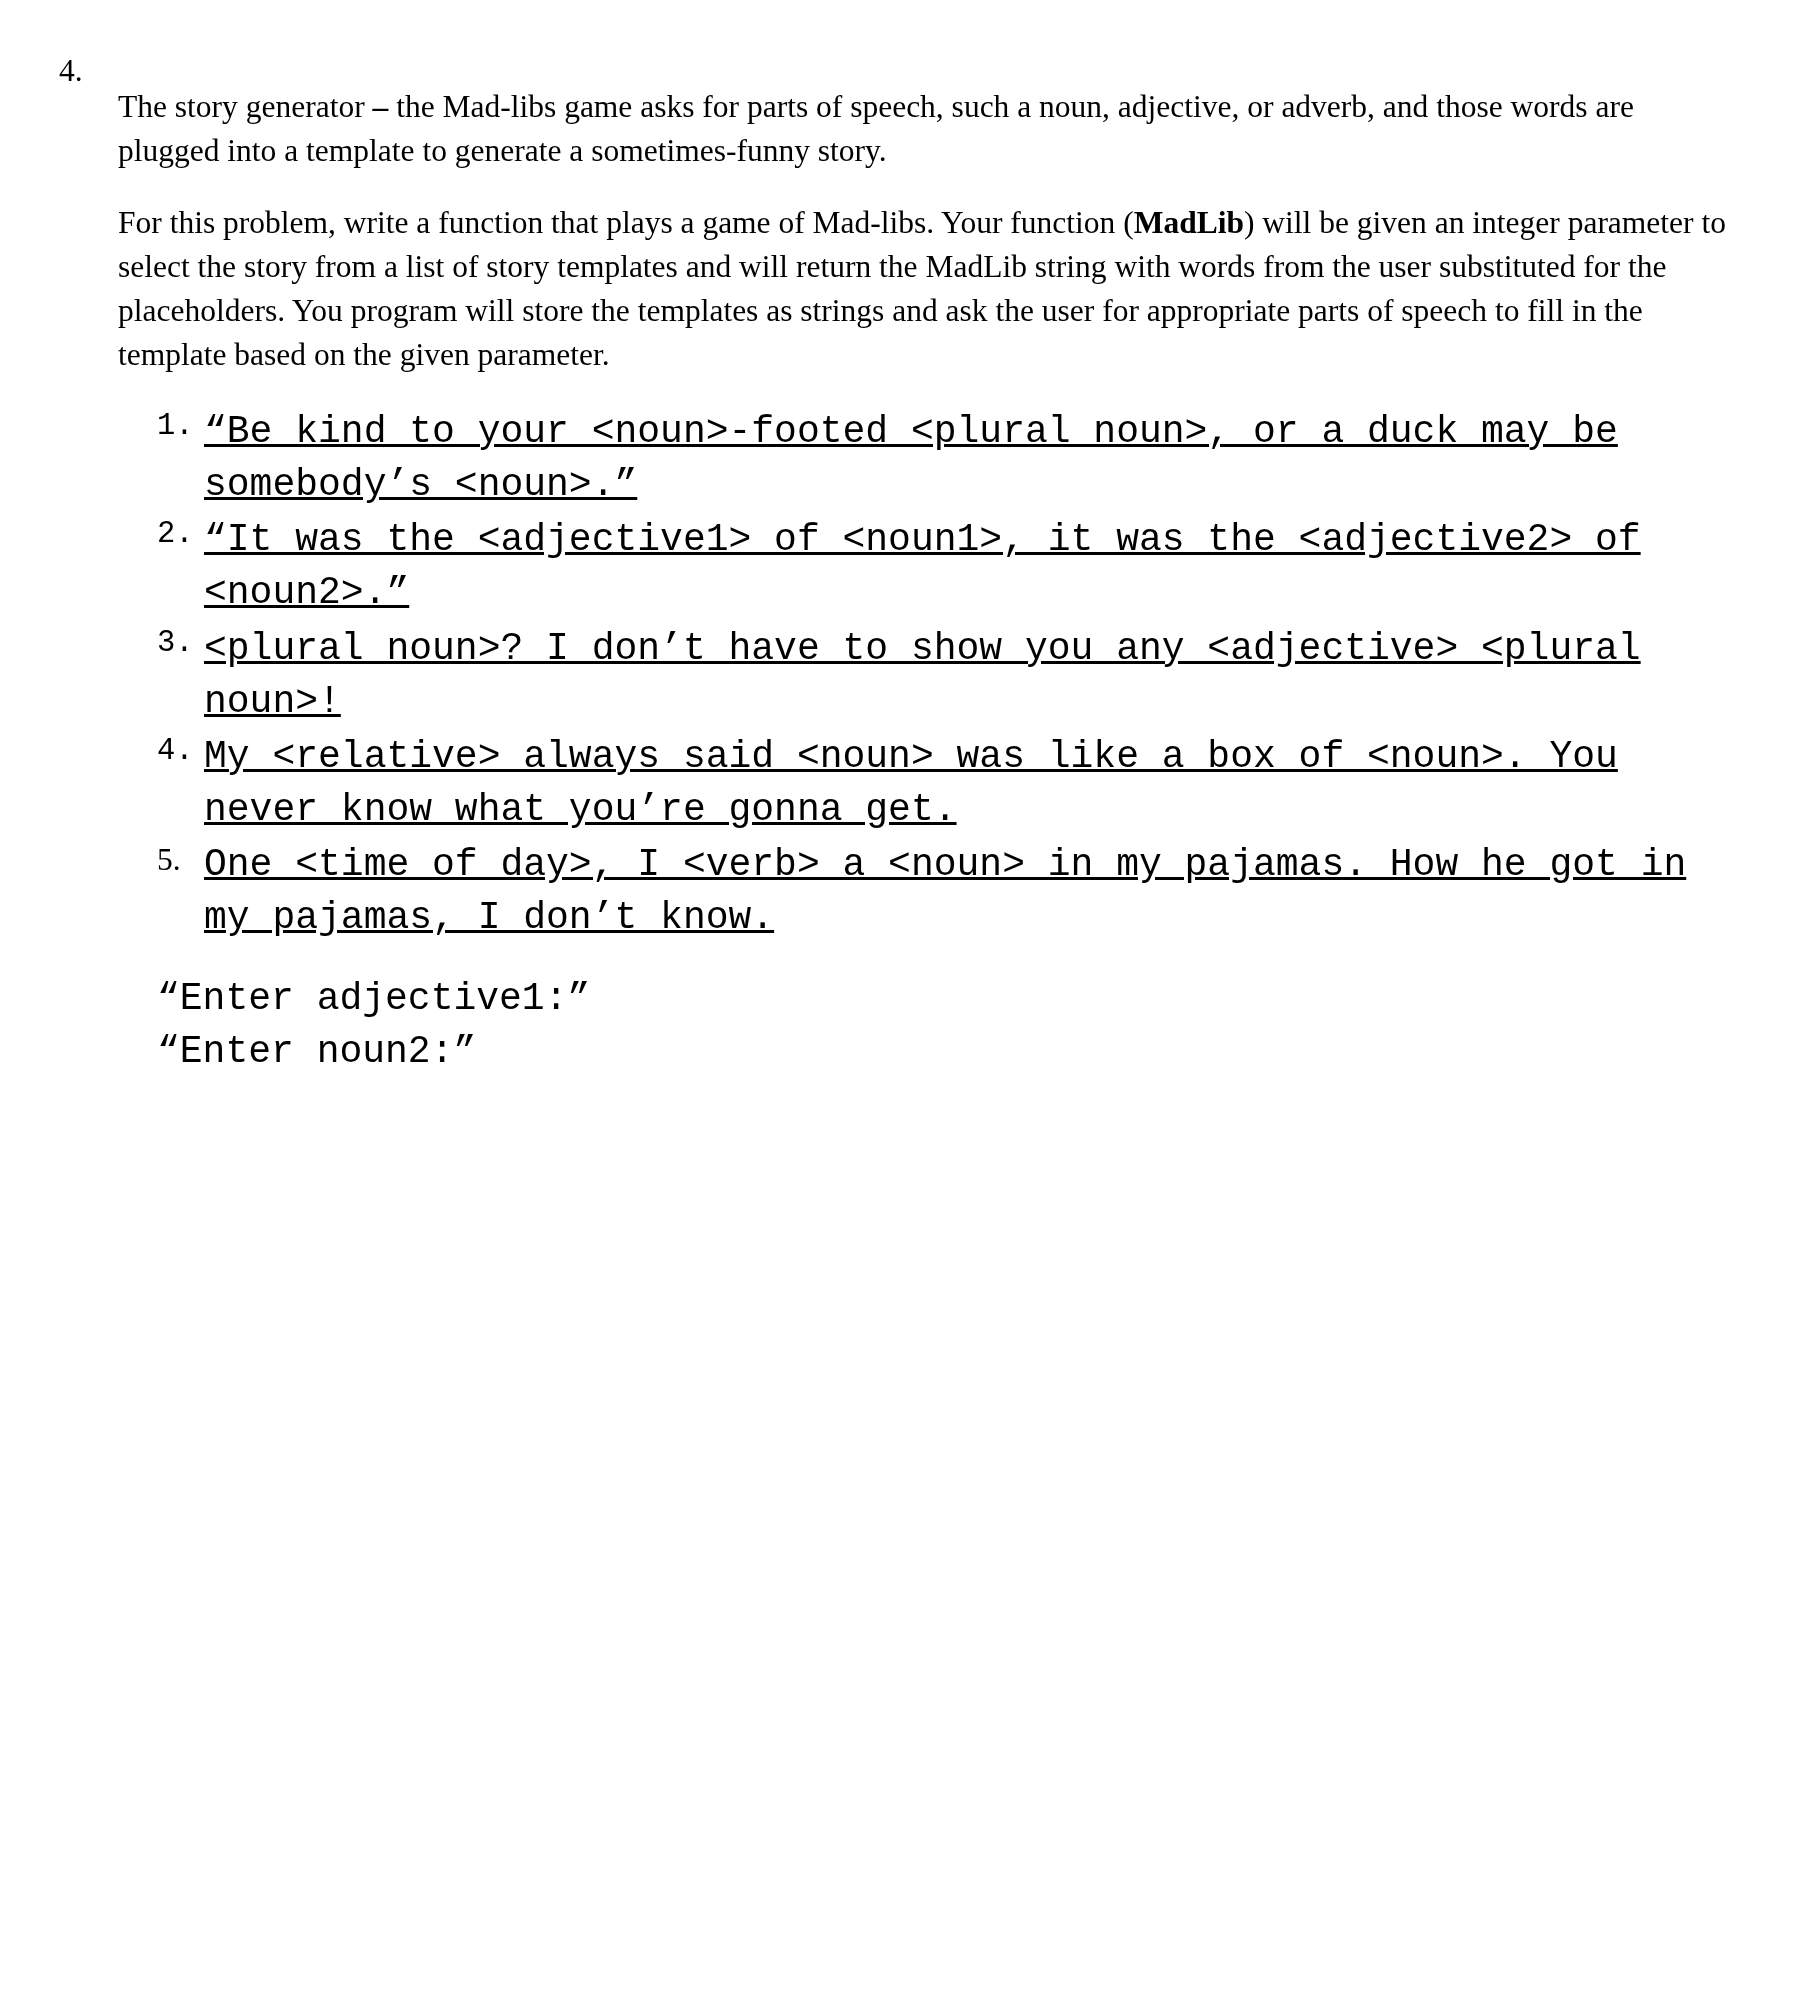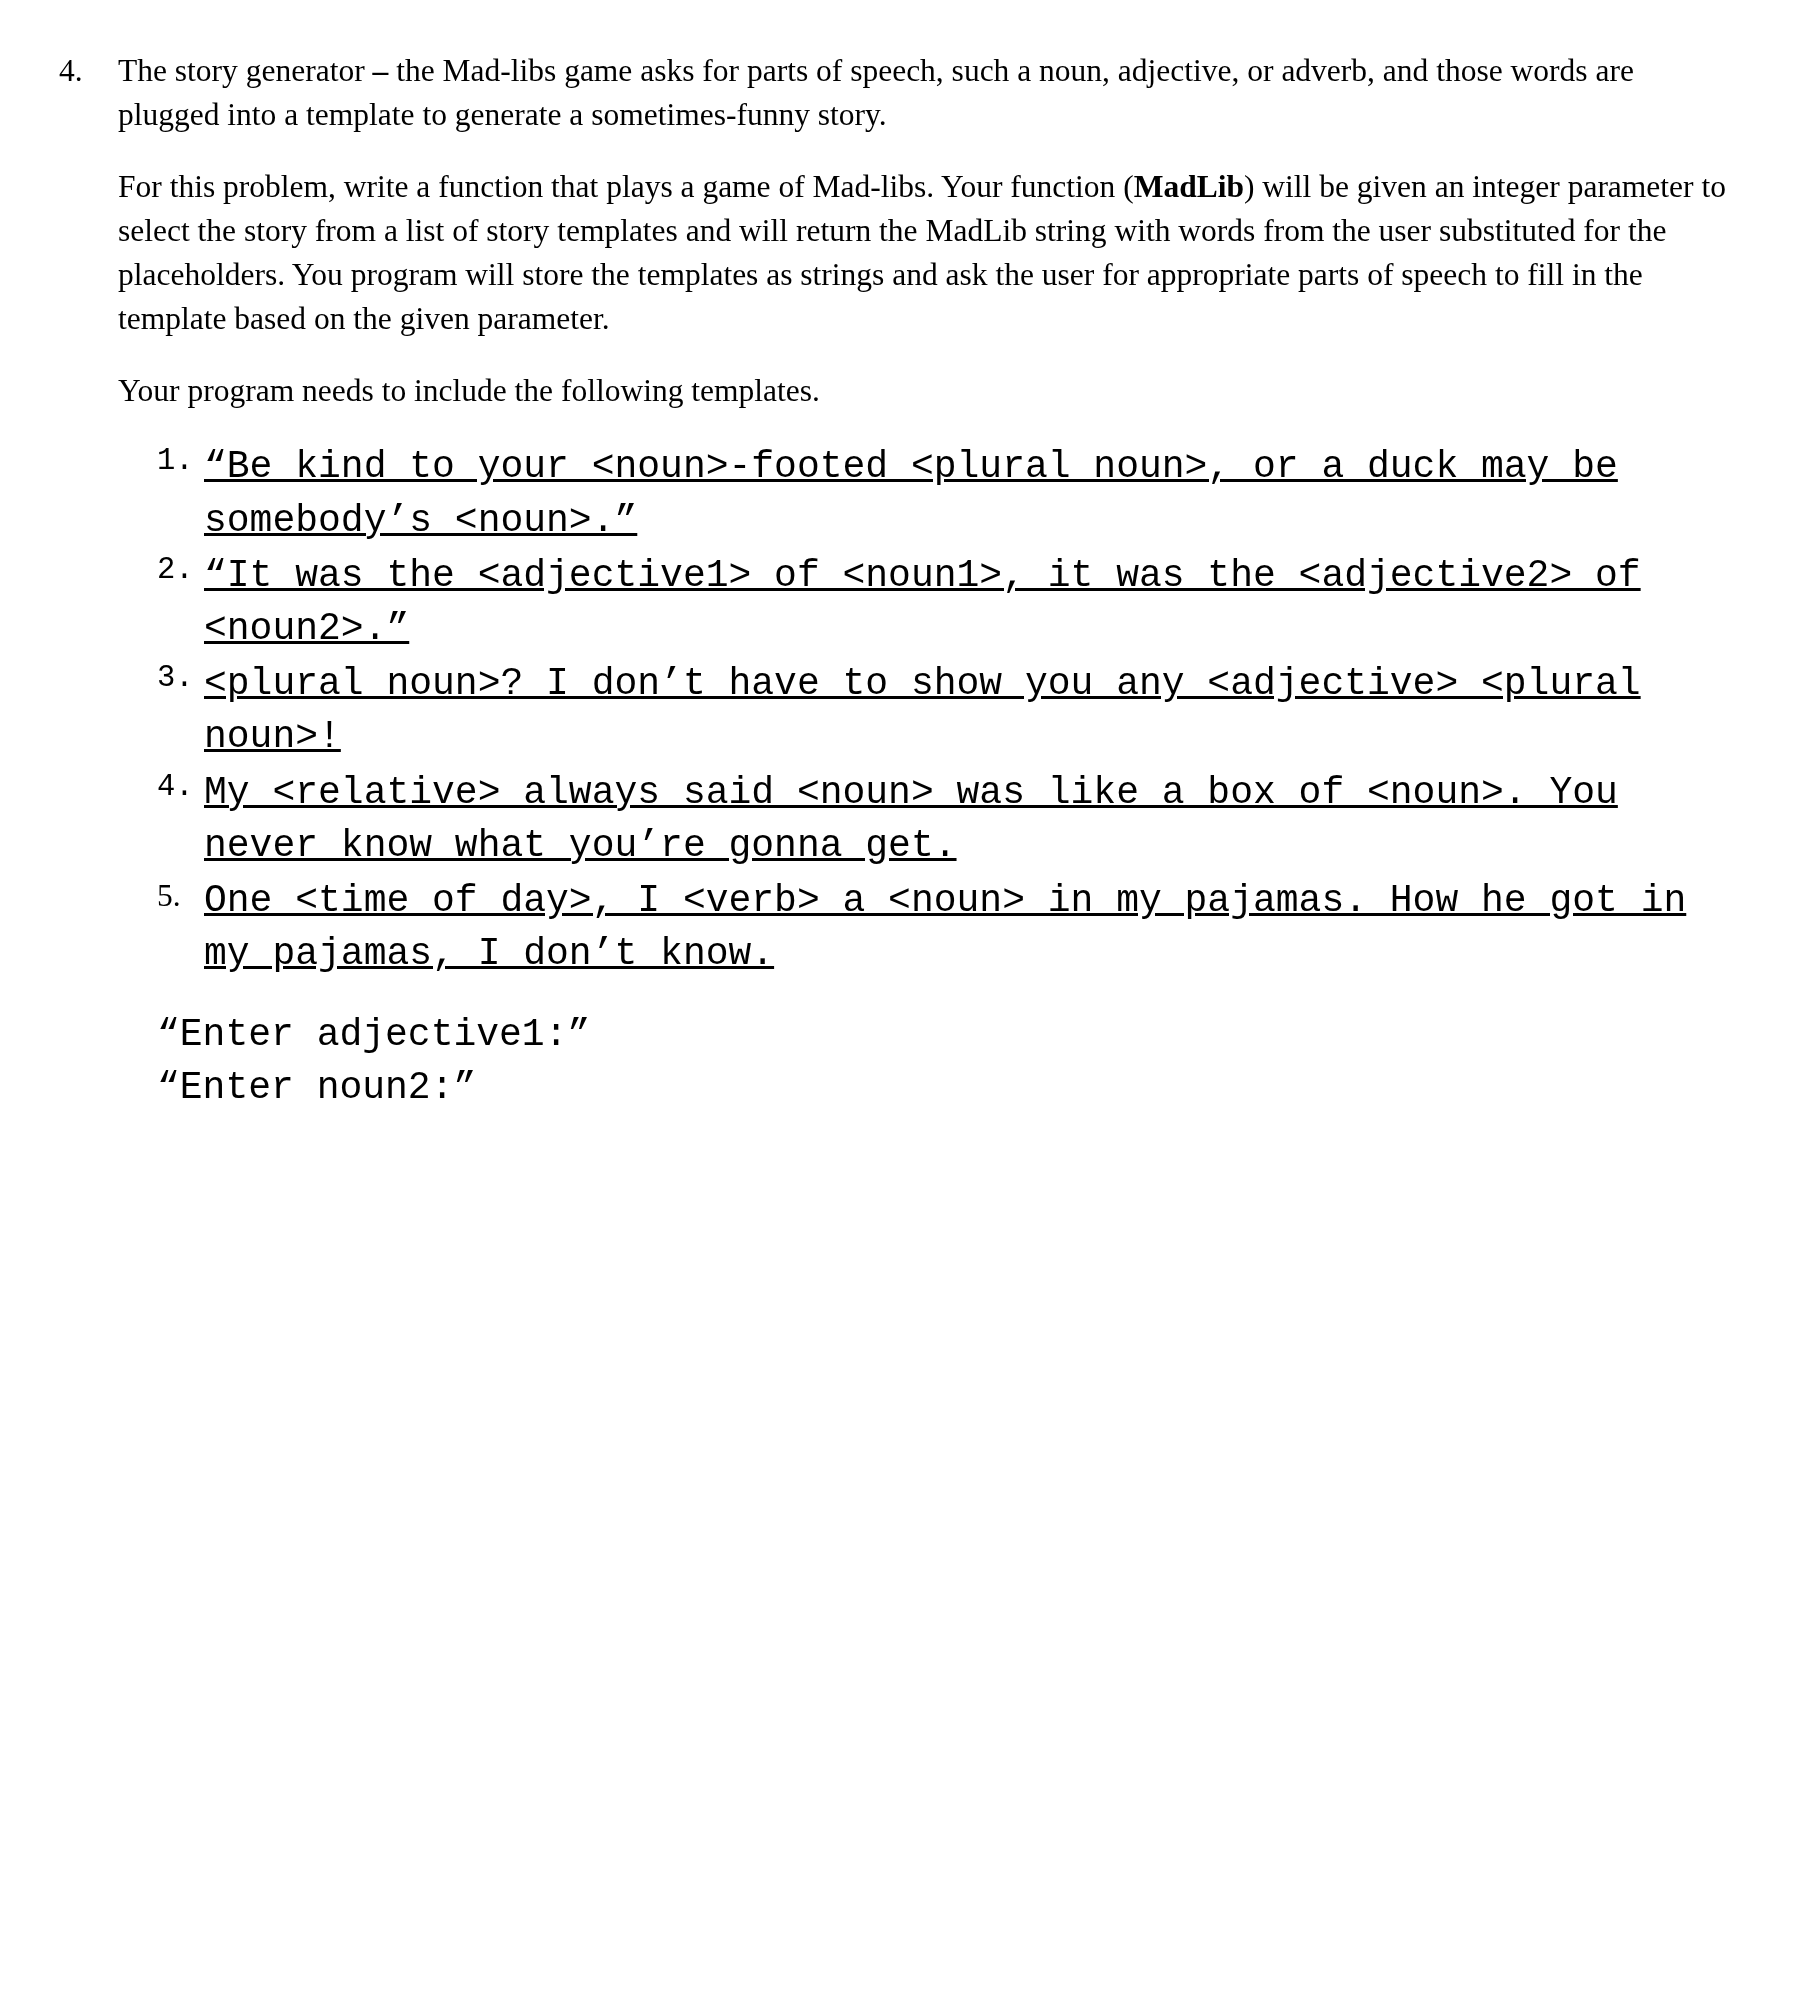--- a/index.html
+++ b/index.html
@@ -15,20 +15,21 @@
     .problem {
       display: flex;
       align-items: flex-start;
     }
     .problem-number {
       min-width: 59px;
       font-weight: normal;
     }
     .problem-body {
       flex: 1;
+      margin-top: 36px;
     }
     .para {
       margin-bottom: 27.6px;
     }
     .bold-italic {
       font-weight: bold;
     }
     .bold {
       font-weight: bold;
     }
@@ -71,21 +72,20 @@
   <div class="problem-body">
 
     <div class="para">
       <span>The story generator <span class="bold">–</span> the Mad-libs game asks for parts of speech, such a noun, adjective, or adverb, and those words are plugged into a template to generate a sometimes-funny story.</span>
     </div>
 
     <div class="para">
       <span>For this problem, write a function that plays a game of Mad-libs. Your function (</span><span class="bold-italic">MadLib</span><span>) will be given an integer parameter to select the story from a list of story templates and will return the MadLib string with words from the user substituted for the placeholders.  You program will store the templates as strings and ask the user for appropriate parts of speech to fill in the template based on the given parameter.</span>
     </div>
 
-    <div class="para">Your program needs to include the following templates.</div>
 
     <div class="template-list">
       <div class="template-item">
         <div class="template-num">1.</div>
         <div class="template-text">“Be kind to your &lt;noun&gt;-footed &lt;plural noun&gt;, or a duck may be somebody’s &lt;noun&gt;.”</div>
       </div>
       <div class="template-item">
         <div class="template-num">2.</div>
         <div class="template-text">“It was the &lt;adjective1&gt; of &lt;noun1&gt;, it was the &lt;adjective2&gt; of &lt;noun2&gt;.”</div>
       </div>

